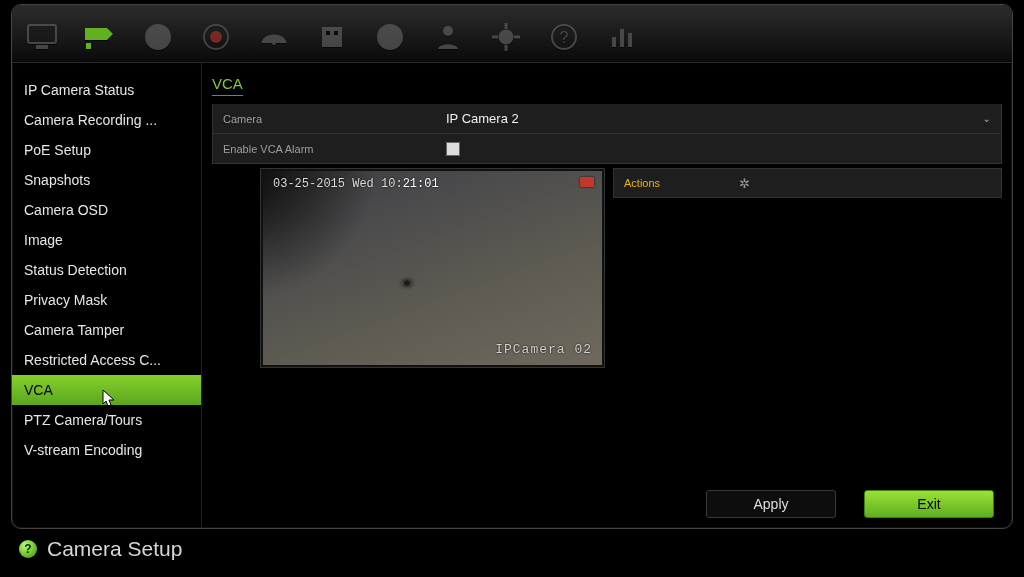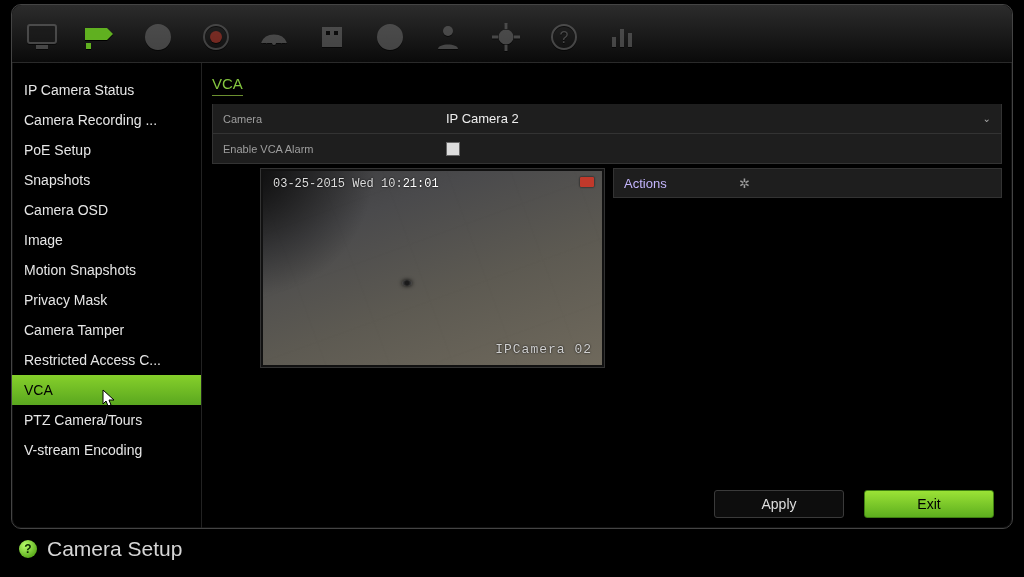--- a/index.html
+++ b/index.html
@@ -141,25 +141,25 @@
     position:absolute;bottom:8px;right:10px;color:#d0d0d0;font-family:"Courier New",monospace;font-size:13px;
     text-shadow:0 0 2px #000;letter-spacing:1px;margin-top:48px;
   }
   .actions{
     flex:1;
   }
   .actions-row{
     display:flex;align-items:center;height:30px;
     background:#1e1e1e;border:1px solid #333;
   }
-  .actions-row .lbl{width:125px;padding:0 10px;color:#c4b5fd;font-size:13px;}
+  .actions-row .lbl{width:125px;padding:0 10px;color:#eab308;font-size:11px;}
   .gear{color:#9e9e9e;font-size:13px;}
   
   .footer{
-    position:absolute;bottom:10px;right:18px;display:flex;gap:20px;
+    position:absolute;bottom:10px;right:18px;display:flex;gap:28px;
   }
   .btn{width:130px;height:28px;border-radius:3px;font-size:14px;display:flex;align-items:center;justify-content:center;cursor:pointer;}
   .btn-ghost{background:#0d0d0d;border:1px solid #3a3a3a;color:#ddd;}
   .btn-green{
     background:linear-gradient(#9be236,#5daf1e);
     border:1px solid #3f7f12;color:#000;
   }
   
   .statusbar{
     width:1002px;margin:6px auto 0 auto;display:flex;align-items:center;gap:10px;
@@ -258,21 +258,21 @@
 
   <div class="body">
 
     <div class="sidebar">
       <div class="side-item">IP Camera Status</div>
       <div class="side-item">Camera Recording ...</div>
       <div class="side-item">PoE Setup</div>
       <div class="side-item">Snapshots</div>
       <div class="side-item">Camera OSD</div>
       <div class="side-item">Image</div>
-      <div class="side-item">Motion Snapshots</div>
+      <div class="side-item">Status Detection</div>
       <div class="side-item">Privacy Mask</div>
       <div class="side-item">Camera Tamper</div>
       <div class="side-item">Restricted Access C...</div>
       <div class="side-item selected">
         <span>VCA</span>
         <span class="cursor-ptr">
           <svg viewBox="0 0 14 18">
               <path d="M1 1l0 14 3-3 2 5 3-1-2-5 5 0z" fill="#fff" stroke="#000" stroke-width="1"></path>
             </svg>
         </span>

